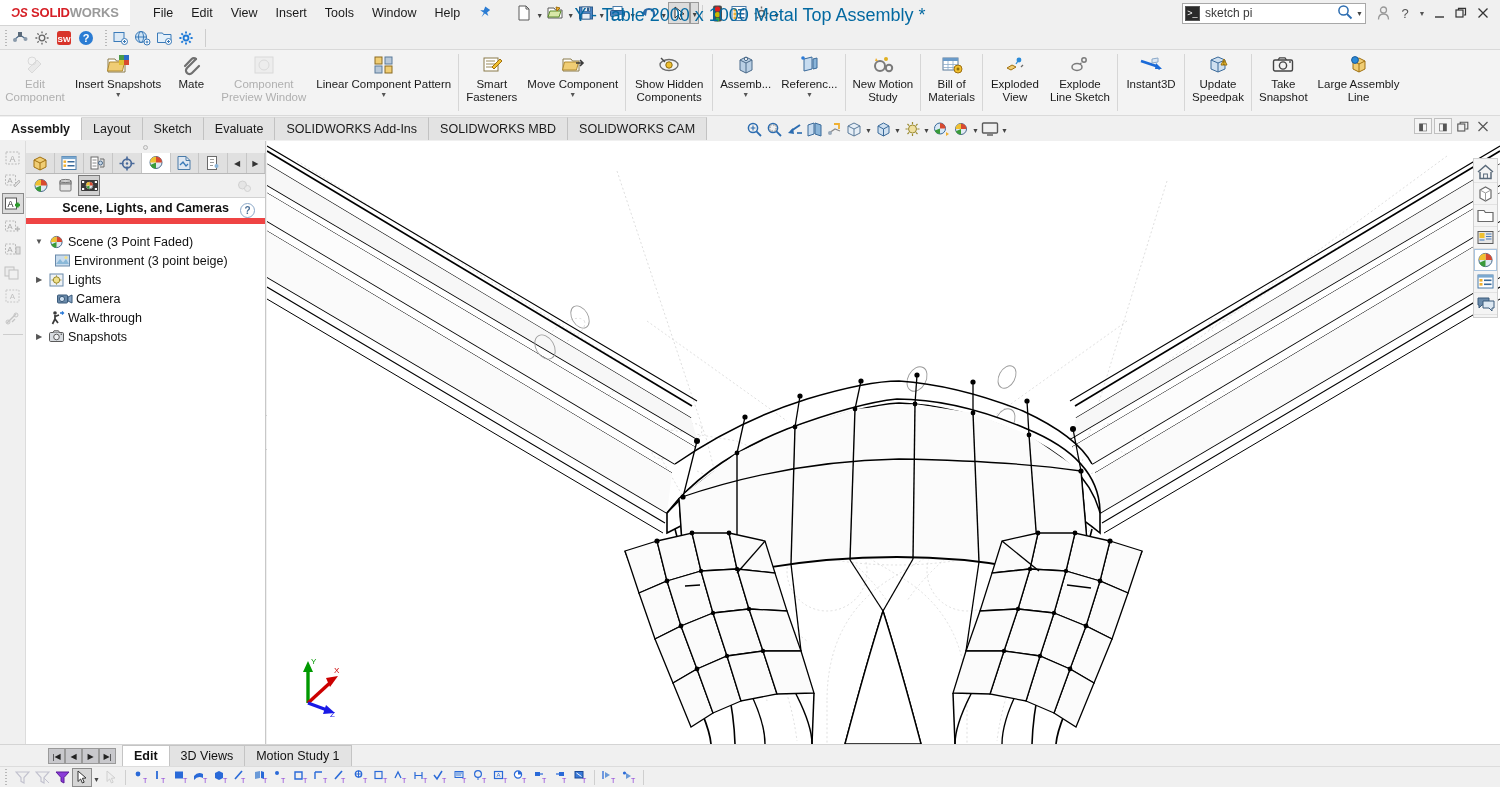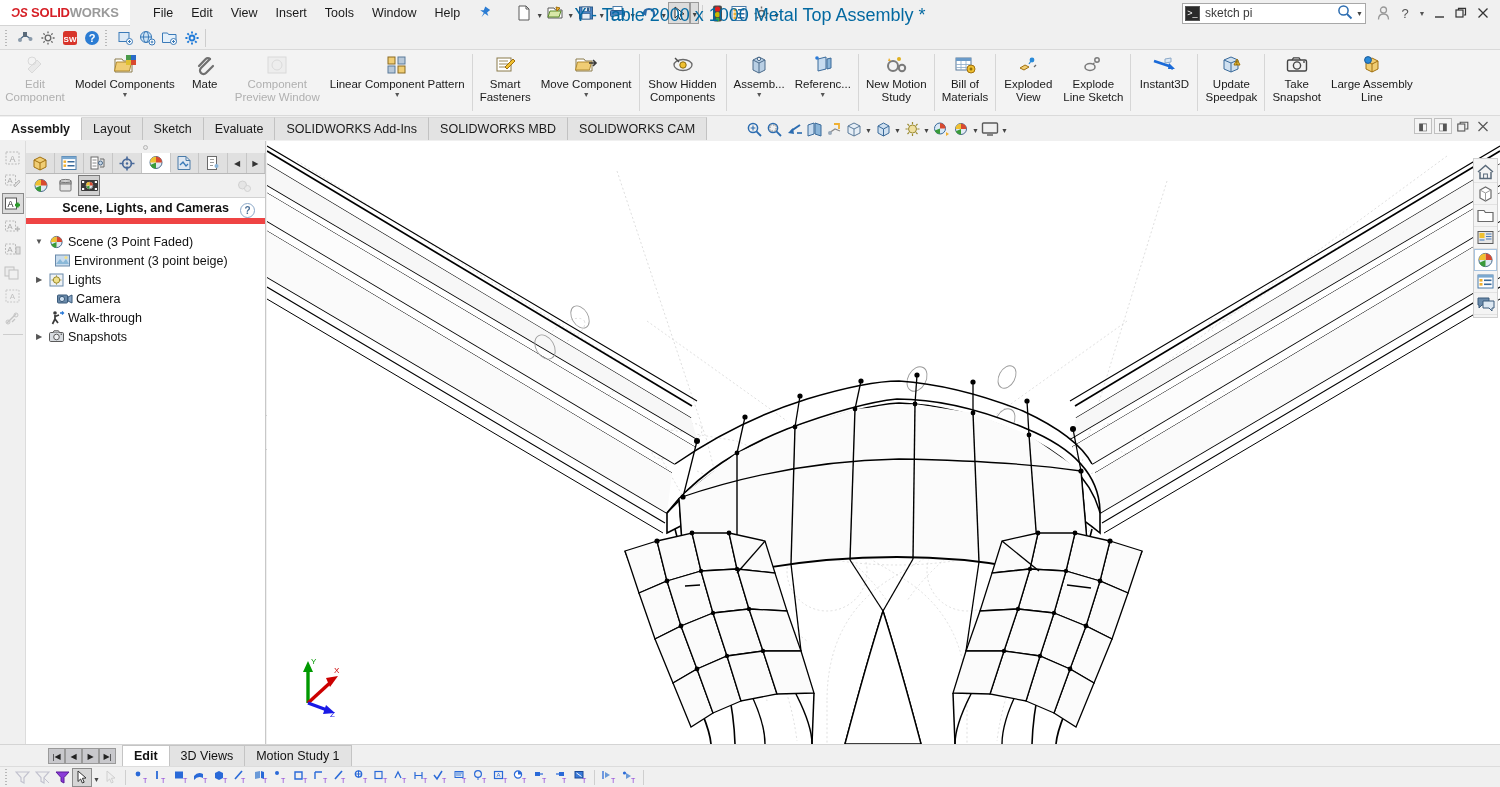--- a/index.html
+++ b/index.html
@@ -67,21 +67,21 @@
   
   .toolbar2 {
     position: absolute; top: 26px; left: 0; width: 1500px; height: 24px;
     background: #f0f0f0; display: flex; align-items: center;
     border-bottom: 1px solid #d9d9d9;
   }
   .grip { width: 6px; height: 18px; margin: 0 3px;
     background-image: repeating-linear-gradient(to bottom, #b8b8b8 0, #b8b8b8 1px, transparent 1px, transparent 3px);
     background-size: 2px 100%; background-repeat: no-repeat; background-position: 2px 1px;
   }
-  .t2-btn { width: 22px; height: 19px; display:flex; align-items:center; justify-content:flex-end; cursor: default;}
+  .t2-btn { width: 22px; height: 19px; display:flex; align-items:center; justify-content:flex-start; cursor: default;}
   .t2-sep { width: 1px; height: 18px; background: #cdcdcd; margin: 0 5px; }
 
   
   .ribbon {
     position: absolute; top: 50px; left: 0; width: 1500px; height: 66px;
     background: #f3f3f3; display: flex; align-items: stretch;
     border-bottom: 1px solid #dadada;
   }
   .rb-sep { width: 1px; background: #d6d6d6; margin: 4px 2px; }
   .rb-btn {
@@ -454,21 +454,21 @@
       <div class="rb-ico">
         <svg width="24" height="22" viewBox="0 0 24 22">
             <path d="M2 5h7l1.5 2H19v11H2z" fill="#fff" stroke="#8a7a4a"></path>
             <path d="M3.5 8h15l-2 9H1.5z" fill="#f0cd74" stroke="#b08a30"></path>
             <rect x="13" y="1" width="5" height="5" fill="#4a9a4a"></rect>
             <rect x="18" y="1" width="5" height="5" fill="#2a6ac8"></rect>
             <rect x="13" y="6" width="5" height="5" fill="#e0c030"></rect>
             <rect x="18" y="6" width="5" height="5" fill="#d84a30"></rect>
           </svg>
       </div>
-      <div class="rb-lbl">Model Components</div>
+      <div class="rb-lbl">Insert Snapshots</div>
       <div class="rb-caret">▼</div>
     </div>
 
     <div class="rb-btn" style="min-width:50px;">
       <div class="rb-ico">
         <svg width="22" height="22" viewBox="0 0 22 22">
             <path d="M16 5 L7 14 a3.5 3.5 0 0 0 5 5 L19 12" fill="none" stroke="#707070" stroke-width="2.2" stroke-linecap="round"></path>
             <path d="M16 5 a3 3 0 0 0-4.3 0 L5 12" fill="none" stroke="#707070" stroke-width="2.2" stroke-linecap="round"></path>
           </svg>
       </div>

